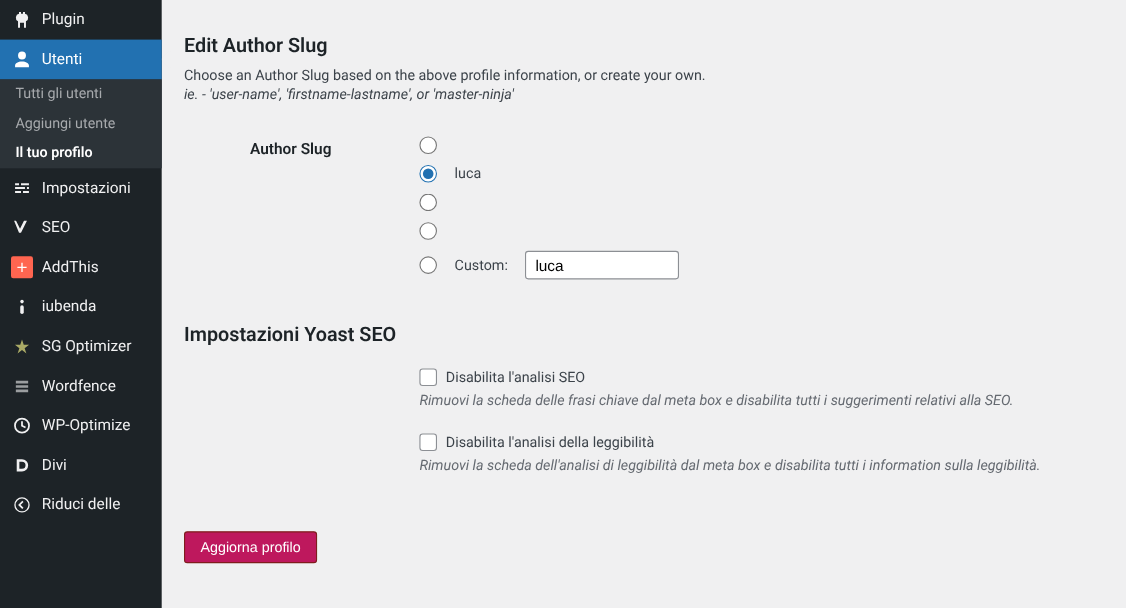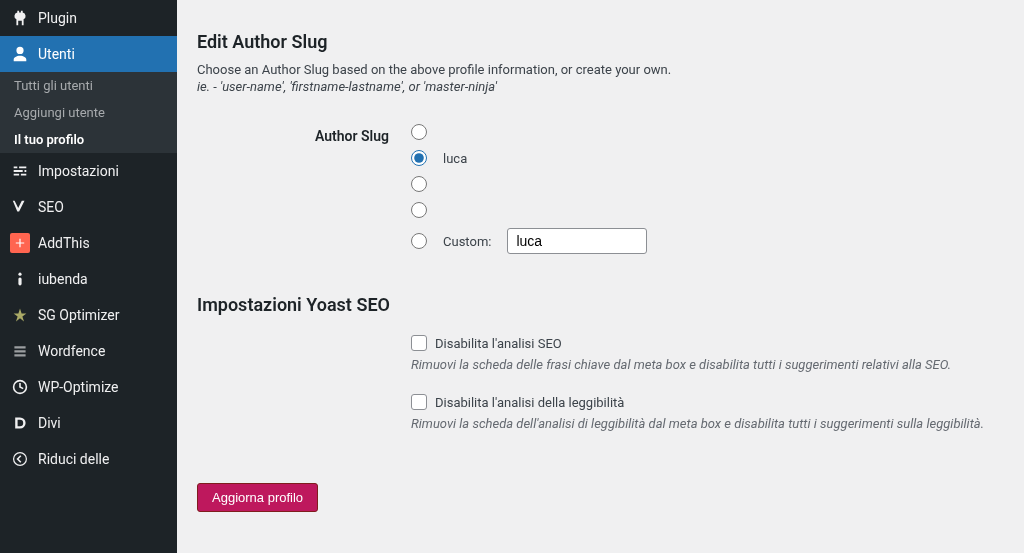--- a/index.html
+++ b/index.html
@@ -1,31 +1,31 @@
 <!DOCTYPE html>
 <html><head>
 <meta charset="utf-8">
 <style>
 * { margin: 0; padding: 0; box-sizing: border-box; }
 body { font-family: -apple-system, BlinkMacSystemFont, "Segoe UI", Roboto, sans-serif; font-size: 13px; color: #3c434a; background: #f0f0f1; width: 1024px; height: 553px; overflow: hidden; }
 .wrap { display: flex; height: 100%; }
-.sidebar { width: 177px; background: #1d2327; color: #f0f0f1; display: flex; flex-direction: column; font-size: 14px; }
+.sidebar { width: 147px; background: #1d2327; color: #f0f0f1; display: flex; flex-direction: column; font-size: 14px; }
 .menu-item { display: flex; align-items: center; padding: 8px 8px 8px 10px; color: #f0f0f1; cursor: pointer; gap: 8px; }
 .menu-item.active { background: #2271b1; color: #fff; position: relative; }
 .menu-item.active::after { content: ''; position: absolute; right: -8px; top: 50%; transform: translateY(-50%); border: 8px solid transparent; border-right-color: #f0f0f1; }
 .menu-icon { width: 20px; height: 20px; display: inline-flex; align-items: center; justify-content: center; }
 .submenu { background: #2c3338; }
 .submenu-item { padding: 6px 10px 6px 14px; color: #a7aaad; cursor: pointer; font-size: 13px; }
 .submenu-item.current { color: #fff; font-weight: 600; }
 .content { flex: 1; padding: 11px 20px 20px 20px; overflow-y: auto; background: #f0f0f1; }
 h2.section-title { font-size: 18px; font-weight: 600; color: #1d2327; margin: 20px 0 10px; }
 .desc { color: #3c434a; font-size: 13px; margin-bottom: 2px; }
 .desc-italic { font-style: italic; color: #3c434a; font-size: 13px; margin-bottom: 20px; }
 .form-table { width: 100%; }
-.form-table th { width: 200px; text-align: right; vertical-align: top; padding: 12px 10px 12px 0; font-weight: 600; font-size: 14px; color: #1d2327; }
+.form-table th { width: 200px; text-align: center; vertical-align: top; padding: 12px 10px 12px 0; font-weight: 600; font-size: 14px; color: #1d2327; }
 .form-table td { padding: 8px 10px; vertical-align: top; }
 .radio-row { display: flex; align-items: center; gap: 16px; margin-bottom: 10px; }
 input[type="radio"] { width: 16px; height: 16px; accent-color: #2271b1; cursor: pointer; }
 input[type="checkbox"] { width: 16px; height: 16px; border: 1px solid #8c8f94; border-radius: 3px; cursor: pointer; appearance: none; background: #fff; }
 input[type="text"] { padding: 4px 8px; border: 1px solid #8c8f94; border-radius: 3px; font-size: 14px; width: 140px; background: #fff; }
 .checkbox-row { display: flex; align-items: center; gap: 8px; margin-bottom: 6px; }
 .help-text { color: #646970; font-style: italic; font-size: 13px; margin-bottom: 22px; }
 .button-primary { background: #be185d; color: #fff; border: 1px solid #7f1d1d; border-radius: 3px; padding: 6px 14px; font-size: 13px; cursor: pointer; margin-top: 20px; }
 .footer { margin-top: 50px; font-size: 13px; color: #646970; font-style: italic; }
 .footer a { color: #2271b1; text-decoration: underline; font-style: normal; }
@@ -178,21 +178,21 @@
         <td>
           <div class="checkbox-row">
             <input type="checkbox" style="">
             <span>Disabilita l'analisi SEO</span>
           </div>
           <p class="help-text">Rimuovi la scheda delle frasi chiave dal meta box e disabilita tutti i suggerimenti relativi alla SEO.</p>
           <div class="checkbox-row">
             <input type="checkbox" style="">
             <span>Disabilita l'analisi della leggibilità</span>
           </div>
-          <p class="help-text">Rimuovi la scheda dell'analisi di leggibilità dal meta box e disabilita tutti i suggerimenti sulla leggibilità.</p>
+          <p class="help-text">Rimuovi la scheda dell'analisi di leggibilità dal meta box e disabilita tutti i information sulla leggibilità.</p>
         </td>
       </tr>
     </tbody>
       </table>
 
     <button class="button-primary">Aggiorna profilo</button>
 
     <div class="footer">
       <span>Grazie per aver creato con </span><a href="#">WordPress</a><span>.</span>
     </div>

